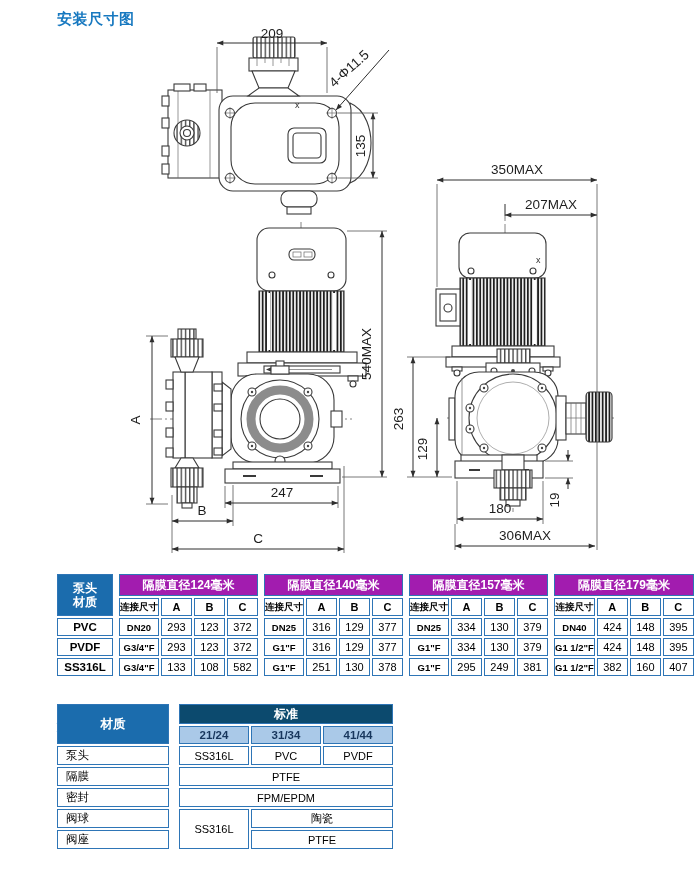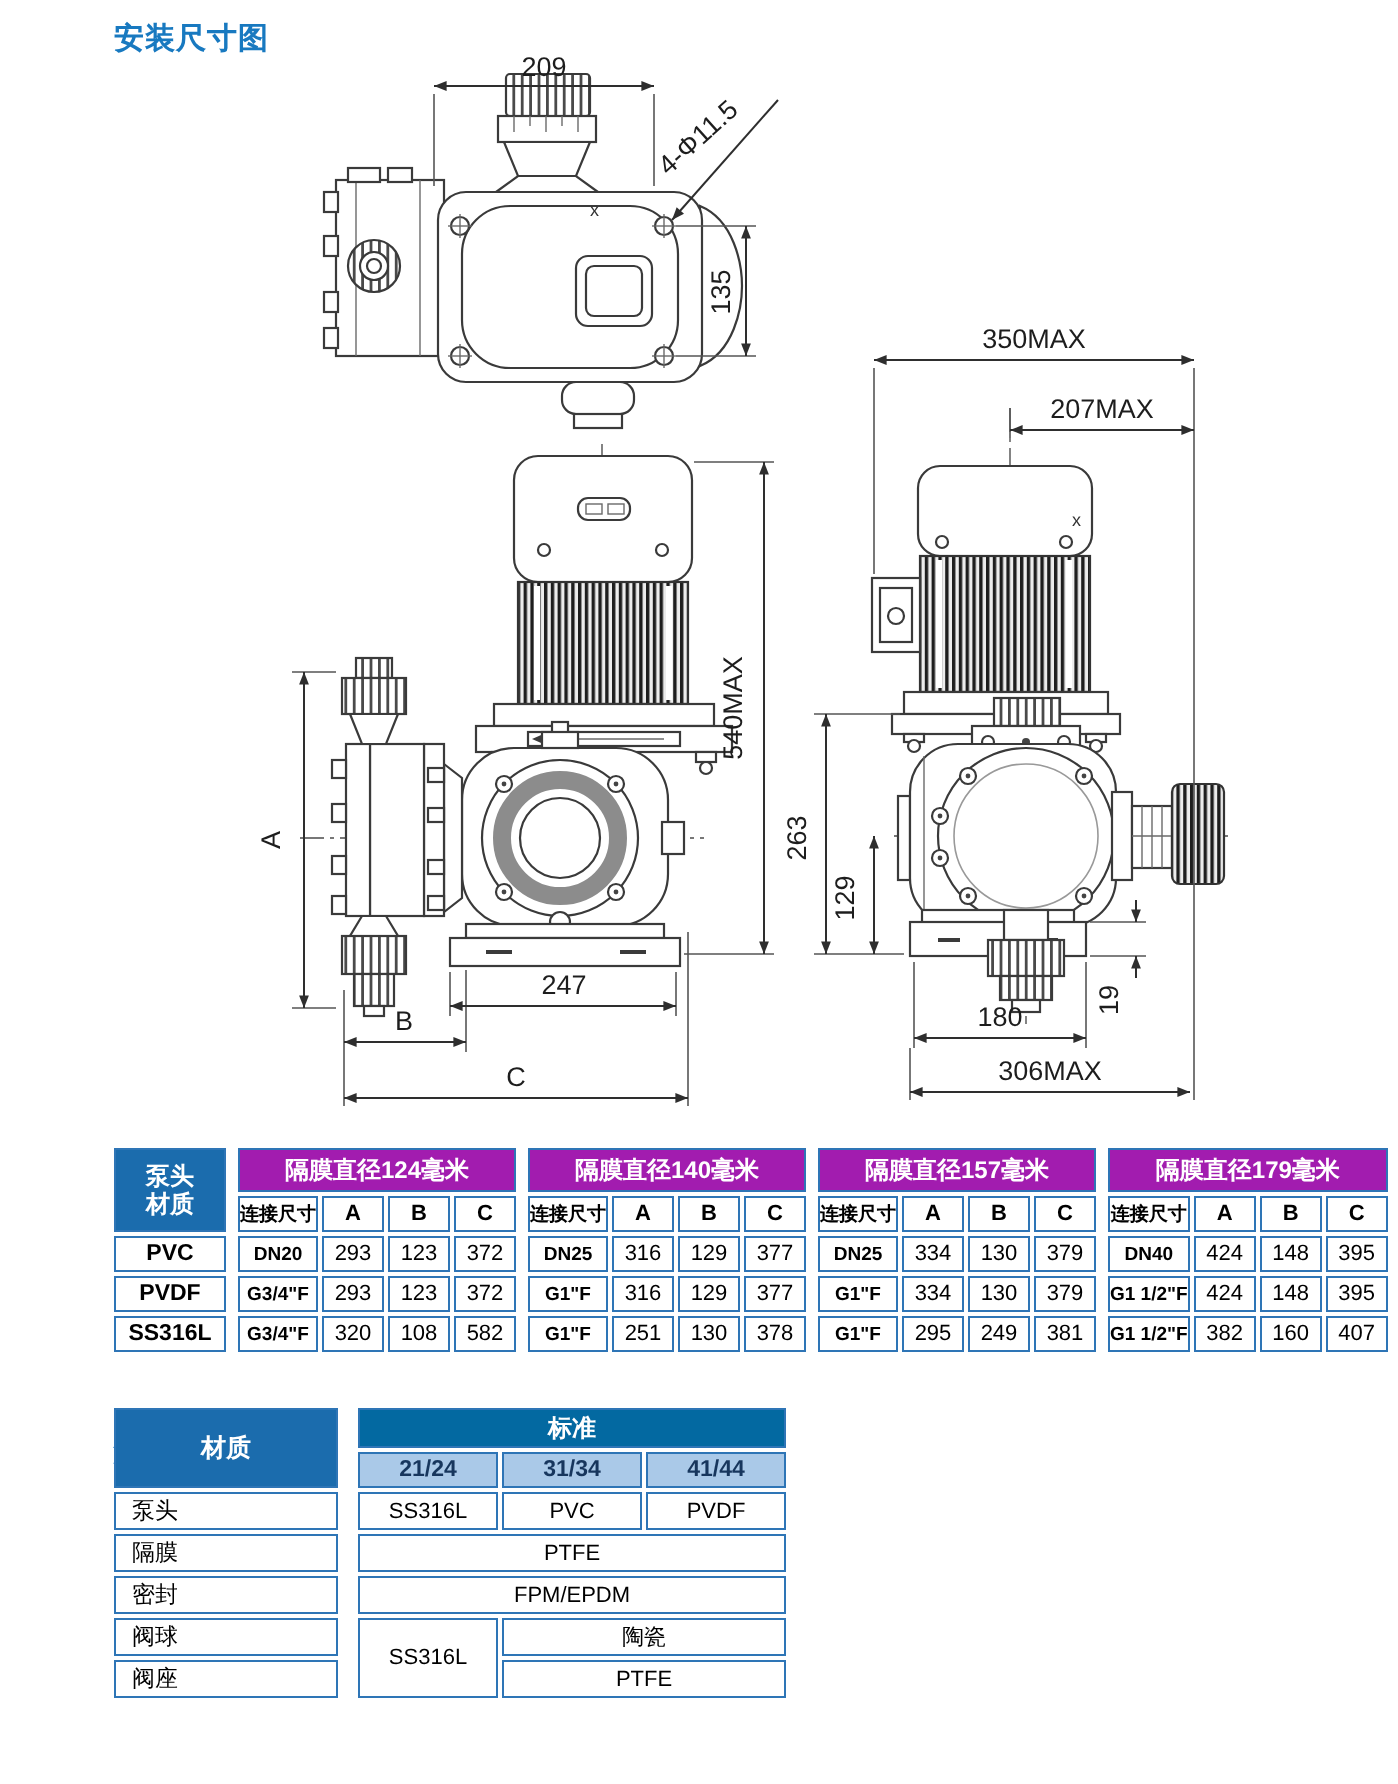--- a/index.html
+++ b/index.html
@@ -28,21 +28,21 @@
   #t1 td,#t1 th{font-size:11px;height:16px;}
   #t1 th.gh{background:#a21caf;color:#fff;font-weight:bold;font-size:12px;height:20px;}
   #t1 td.corner{background:#1b6cad;color:#fff;font-weight:bold;font-size:12px;line-height:1.2;}
   #t1 td.sub{font-weight:bold;font-size:11px;}
   #t1 td.sub4{font-weight:bold;font-size:9.5px;}
   #t1 td.mat{font-weight:bold;font-size:11.5px;}
   #t1 td.conn{font-weight:bold;font-size:9.5px;}
   #t2{left:55px;top:702px;border-spacing:2px;}
   #t2 td,#t2 th{font-size:11px;height:17px;}
   #t2 td.corner{background:#1b6cad;color:#fff;font-weight:bold;font-size:12.5px;}
-  #t2 th.std{background:#0369a1;color:#fff;font-weight:bold;font-size:12px;height:18px;}
+  #t2 th.std{background:#0c4a6e;color:#fff;font-weight:bold;font-size:12px;height:18px;}
   #t2 td.lh{background:#aac9e8;color:#17365d;font-weight:bold;font-size:11.5px;height:16px;}
   #t2 td.lbl{text-align:left;padding-left:8px;font-size:11.5px;}
 </style>
 </head>
 <body>
 
 <div class="page">
 
   <div id="title1" class="sec-title">安装尺寸图</div>
 
@@ -432,21 +432,21 @@
       <td>130</td>
       <td>379</td>
       <td class="conn">G1 1/2"F</td>
       <td>424</td>
       <td>148</td>
       <td>395</td>
     </tr>
     <tr>
       <td class="mat">SS316L</td>
       <td class="conn">G3/4"F</td>
-      <td>320</td>
+      <td>133</td>
       <td>108</td>
       <td>582</td>
       <td class="conn">G1"F</td>
       <td>251</td>
       <td>130</td>
       <td>378</td>
       <td class="conn">G1"F</td>
       <td>295</td>
       <td>249</td>
       <td>381</td>

